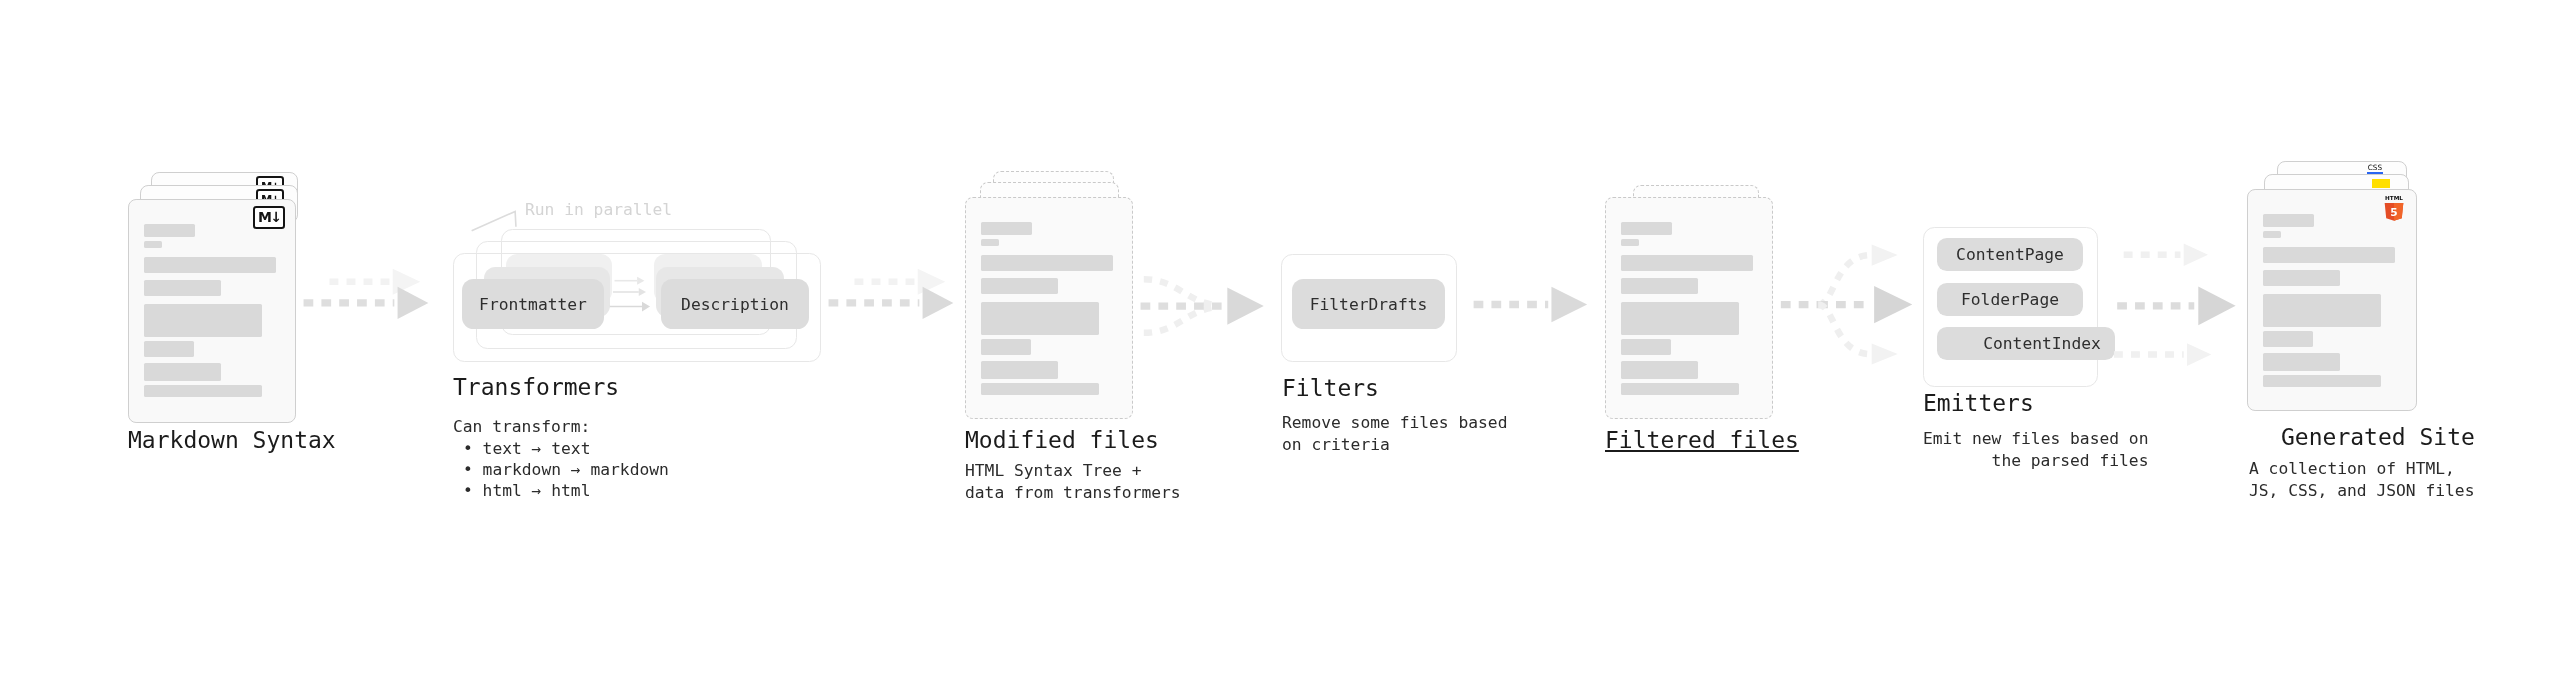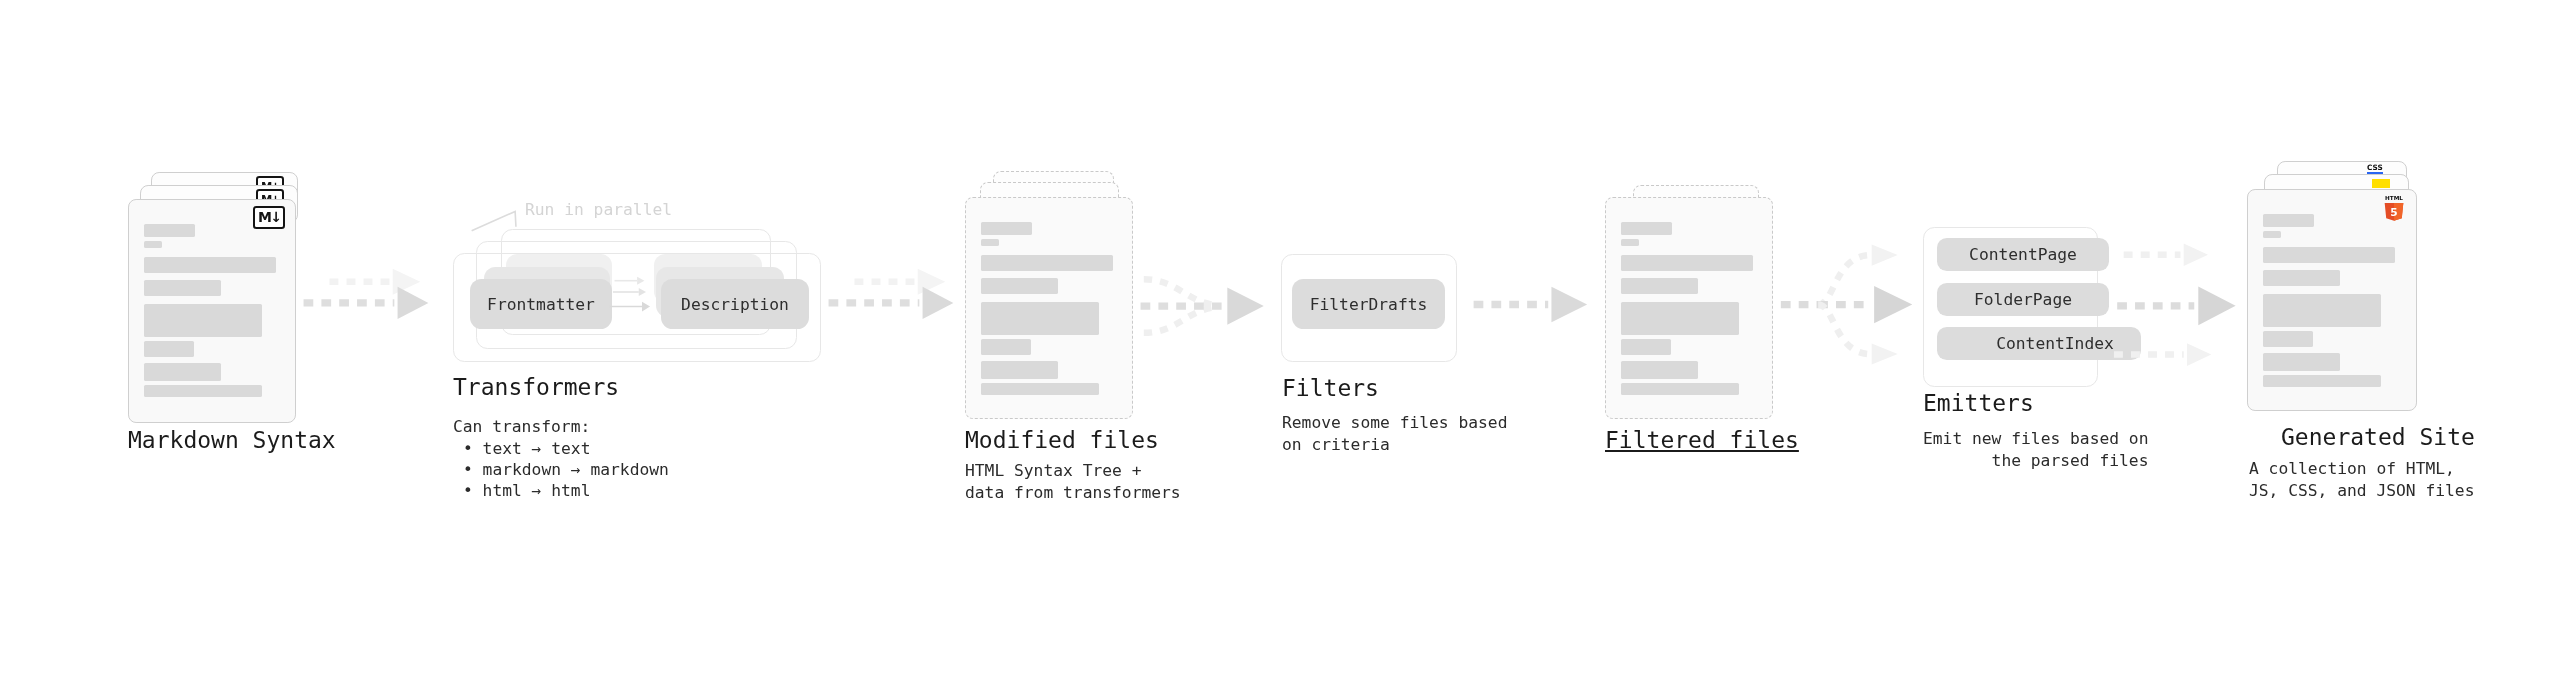--- a/index.html
+++ b/index.html
@@ -41,21 +41,21 @@
   .b8{top:185px;width:118px;height:12.2px;}
 
   
   .md-badge{position:absolute;border:2.4px solid #141414;border-radius:3.3px;background:#fff;color:#141414;
     font-weight:bold;font-family:"DejaVu Sans",sans-serif;display:flex;align-items:center;justify-content:center;}
   .md-badge.main{right:9.8px;top:5.7px;width:28px;height:19.5px;font-size:14px;letter-spacing:-1.6px;}
   .md-badge.mini{right:13px;top:3.3px;width:24.4px;height:18px;font-size:11.4px;letter-spacing:-1.6px;}
 
   
   .css-badge{position:absolute;right:23px;top:2.4px;text-align:center;line-height:7.3px;}
-  .css-badge .css-txt{font-family:"DejaVu Sans",sans-serif;font-weight:bold;font-size:7.3px;color:#111;}
+  .css-badge .css-txt{font-family:"DejaVu Sans",sans-serif;font-weight:normal;font-size:7.3px;color:#111;}
   .css-badge .css-bar{width:16.3px;height:2.4px;background:#2965f1;margin:0.8px auto 0;}
   .js-badge{position:absolute;right:18px;top:4.1px;width:18px;height:9px;background:#ffdf00;}
   .html5-badge{position:absolute;right:11.4px;top:4.1px;}
 
   
   .caption{position:absolute;font-size:23px;color:#1b1b1b;white-space:nowrap;}
   #cap-md{left:128px;top:427px;}
   #cap-tf{left:453px;top:374px;}
   #cap-mod{left:965px;top:427px;}
   #cap-fil{left:1282px;top:375px;}
@@ -78,31 +78,31 @@
   #tf-box2{left:476px;top:241px;width:319px;height:106px;}
   #tf-box1{left:453px;top:253px;width:366px;height:107px;}
 
   
   .pill{position:absolute;background:#dcdcdc;border-radius:11.4px;display:flex;align-items:center;justify-content:center;
     font-size:16.3px;color:#2e2e2e;white-space:nowrap;}
   .pill.g2{background:#e7e7e7;}
   .pill.g3{background:#f0f0f0;}
   #fm-g3{left:506px;top:254px;width:106px;height:49px;}
   #fm-g2{left:484px;top:267px;width:126px;height:50px;}
-  #fm   {left:462px;top:279px;width:142px;height:50px;margin-left:8px;}
+  #fm   {left:462px;top:279px;width:142px;height:50px;}
   #de-g3{left:654px;top:254px;width:108px;height:49px;}
   #de-g2{left:656px;top:267px;width:128px;height:50px;}
   #de   {left:661px;top:279px;width:148px;height:50px;}
 
   
   .group-box{position:absolute;border:1.6px solid #e7e7e7;border-radius:11.4px;background:#fff;}
   #fl-box{left:1281px;top:254px;width:174px;height:106px;}
   #fl-pill{left:1292px;top:279px;width:153px;height:50px;}
   #em-box{left:1923px;top:227px;width:173px;height:158px;}
-  .em-pill{left:1937px;width:172px;height:32.5px;border-radius:9.8px;}
+  .em-pill{left:1937px;width:146px;height:32.5px;border-radius:9.8px;}
   #em1{top:238px;} #em2{top:283px;} #em3{top:327px;padding-left:32px;}
 
   
   #run-parallel{position:absolute;left:525px;top:200px;font-size:16.3px;color:#d4d4d4;white-space:nowrap;}
 
   .abs-svg{position:absolute;}
 </style>
 </head>
 <body>
 

